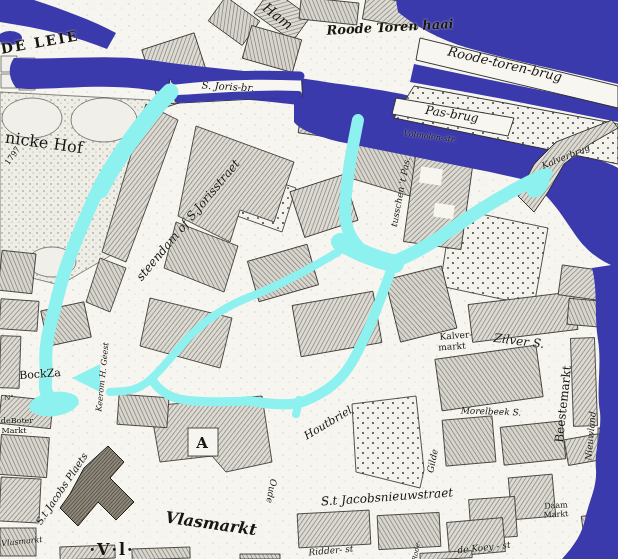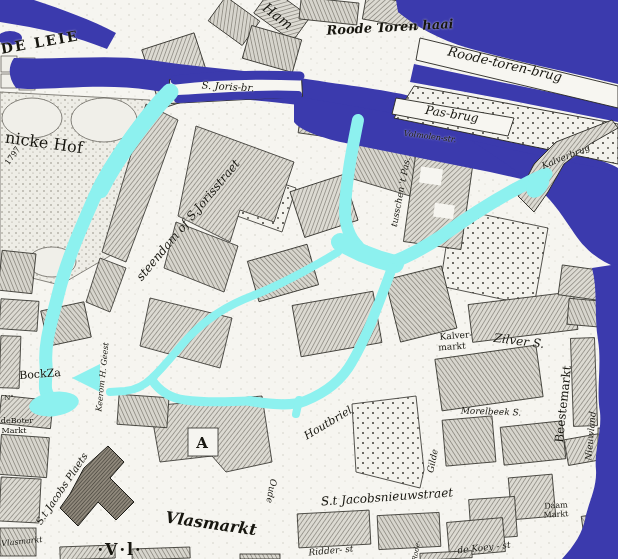--- a/index.html
+++ b/index.html
@@ -201,14 +201,14 @@
     <div class="map-label roman" style="left: 9px; top: 398px; font-size: 7px; transform: translate(-50%, -50%) rotate(0deg);">N°</div>
     <div class="map-label roman" style="left: 17px; top: 421px; font-size: 8px; transform: translate(-50%, -50%) rotate(0deg);">deBoter</div>
     <div class="map-label roman" style="left: 14px; top: 431px; font-size: 8px; transform: translate(-50%, -50%) rotate(0deg);">Markt</div>
     <div class="map-label" style="left: 484px; top: 548px; font-size: 9px; transform: translate(-50%, -50%) rotate(-6deg);">de Koey - st</div>
     <div class="map-label" style="left: 331px; top: 551px; font-size: 9px; transform: translate(-50%, -50%) rotate(-5deg);">Ridder- st</div>
     <div class="map-label roman" style="left: 556px; top: 506px; font-size: 8px; transform: translate(-50%, -50%) rotate(-4deg);">Daam</div>
     <div class="map-label roman" style="left: 556px; top: 515px; font-size: 8px; transform: translate(-50%, -50%) rotate(-4deg);">Markt</div>
     <div class="map-label" style="left: 591px; top: 436px; font-size: 9px; transform: translate(-50%, -50%) rotate(-85deg);">Nieuwland</div>
     <div class="map-label" style="left: 22px; top: 542px; font-size: 8px; transform: translate(-50%, -50%) rotate(-6deg);">Vlasmarkt</div>
     <div class="map-label" style="left: 417px; top: 551px; font-size: 7px; transform: translate(-50%, -50%) rotate(-80deg);">Rode-</div>
-    <div class="map-label bold-caps" style="left: 120px; top: 550px; font-size: 16px; transform: translate(-50%, -50%) rotate(0deg);">·V·l·</div>
+    <div class="map-label bold-caps" style="left: 112px; top: 550px; font-size: 16px; transform: translate(-50%, -50%) rotate(0deg);">·V·l·</div>
   </div>
 
 </body></html>

